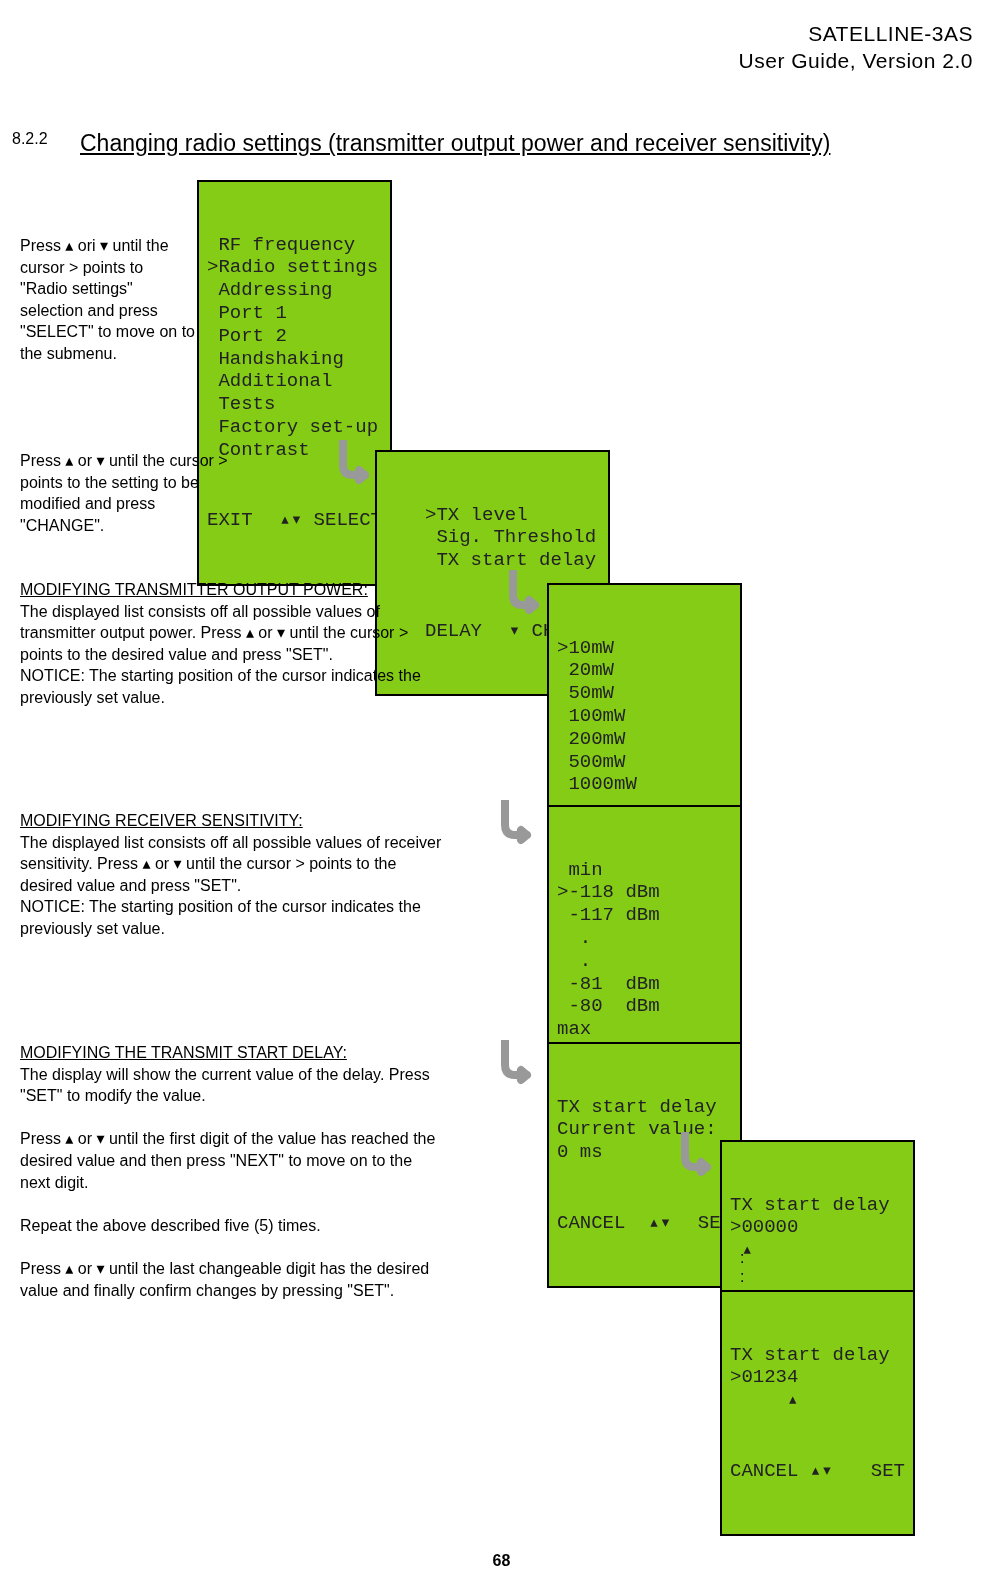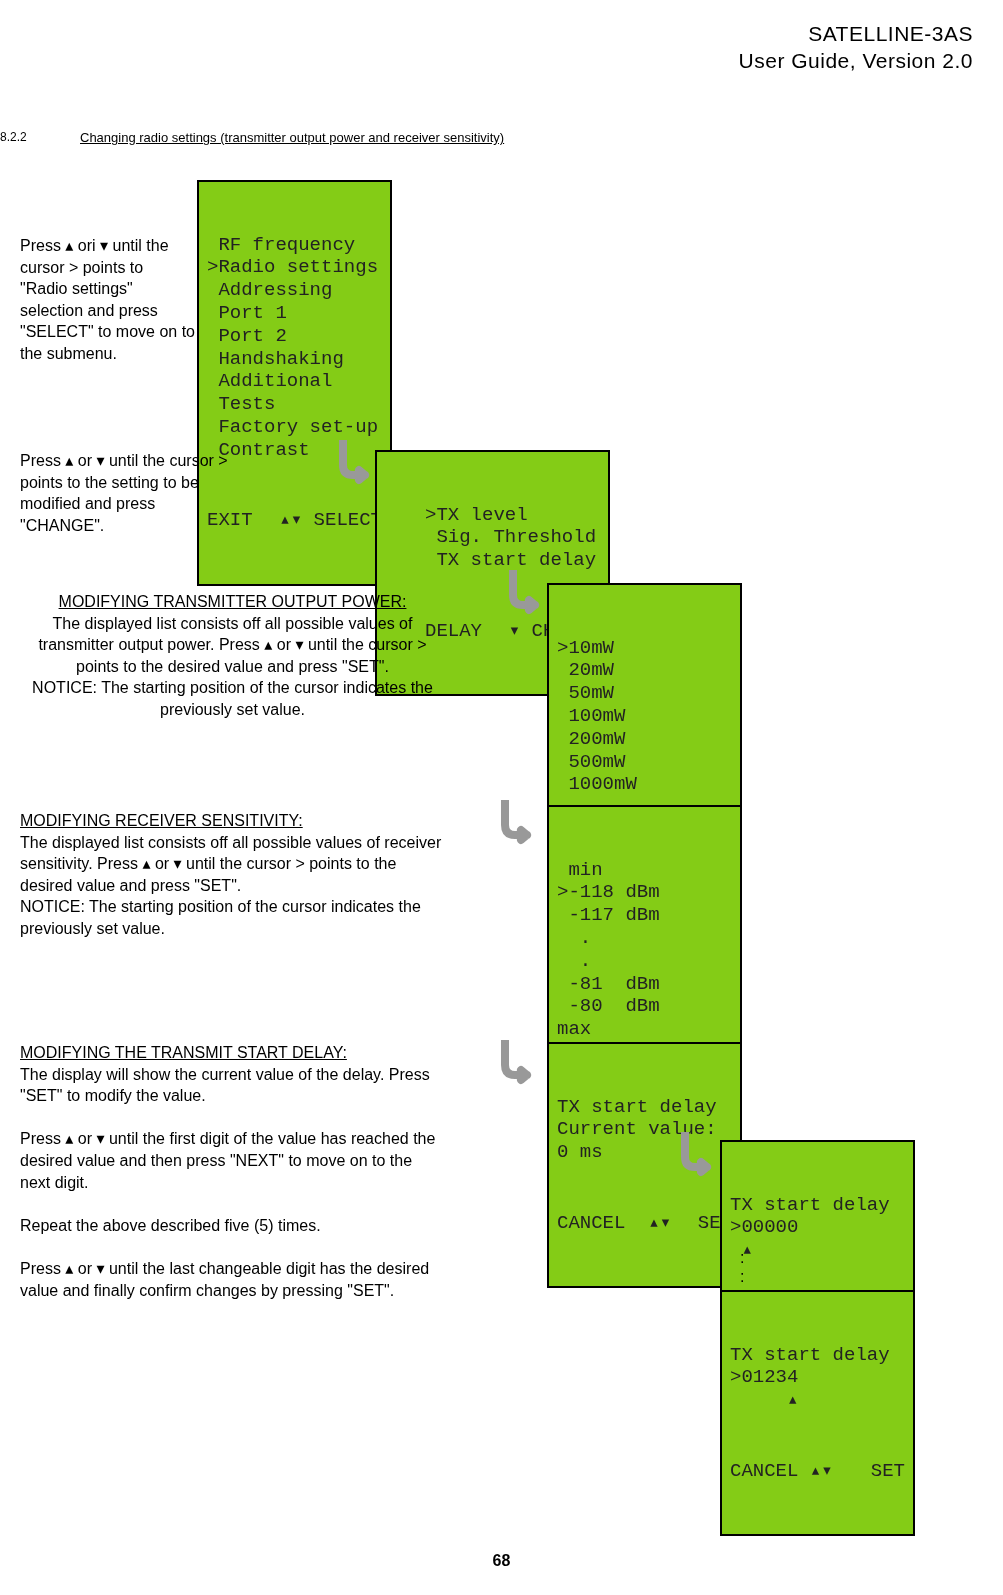--- a/index.html
+++ b/index.html
@@ -1,20 +1,20 @@
 <!DOCTYPE html>
 <html><head>
 <meta charset="utf-8">
 <style>
   html,body{margin:0;padding:0;background:#fff;color:#000;font-family:"Arial","Helvetica",sans-serif;font-size:15px;}
   .page{width:1003px;height:1595px;position:relative;box-sizing:border-box;padding:30px 30px 30px 0;}
   .header{position:absolute;top:20px;right:30px;text-align:right;font-size:21px;letter-spacing:0.5px;}
   .header div{line-height:1.3;}
-  .section-num{position:absolute;top:130px;left:0;font-size:12px;}
-  .section-title{position:absolute;top:130px;left:80px;font-size:13px;text-decoration:underline;}
+  .section-num{position:absolute;top:130px;left:12px;font-size:16px;}
+  .section-title{position:absolute;top:130px;left:80px;font-size:23px;text-decoration:underline;}
   .instr{position:absolute;width:235px;font-size:16px;line-height:1.35;}
   .instr-wide{position:absolute;width:425px;font-size:16px;line-height:1.35;}
   .u{text-decoration:underline;}
   .b{font-weight:normal;}
   .lcd{position:absolute;border:2px solid #000;background:#84cc16;font-family:"Courier New",monospace;font-size:19px;line-height:1.2;padding:6px 8px 6px 8px;white-space:pre;color:#222;}
   .lcd .foot{display:flex;justify-content:space-between;margin-top:2px;font-family:"Courier New",monospace;}
   .arrow{position:absolute;}
   .arrow svg{display:block;}
   .pagenum{position:absolute;bottom:25px;left:0;width:100%;text-align:center;font-size:16px;font-weight:bold;}
   .dots{position:absolute;font-size:16px;line-height:1.2;}
@@ -70,21 +70,21 @@
       <span>▾ CHANGE</span>
     </div>
   </div>
 
   <div class="arrow" style="top:570px;left:505px;">
     <svg width="40" height="45">
         <path d="M8 0 L8 25 Q8 35 18 35 L30 35 M30 35 L24 30 M30 35 L24 40" stroke="#999" stroke-width="8" fill="none" stroke-linecap="round"></path>
       </svg>
   </div>
 
-  <div class="instr-wide" style="top:591px;left:20px;text-align:center;">
+  <div class="instr-wide" style="top:579px;left:20px;">
     <span class="u">MODIFYING TRANSMITTER OUTPUT POWER:</span><br>
     <span>The displayed list consists off all possible values of transmitter output power. Press ▴ or ▾ until the cursor &gt; points to the desired value and press "SET".</span><br>
     <span class="b">NOTICE:</span><span> The starting position of the cursor indicates the previously set value.</span>
   </div>
 
   <div class="lcd" style="top:583px;left:547px;width:175px;">
     <div>&gt;10mW
  20mW
  50mW
  100mW

